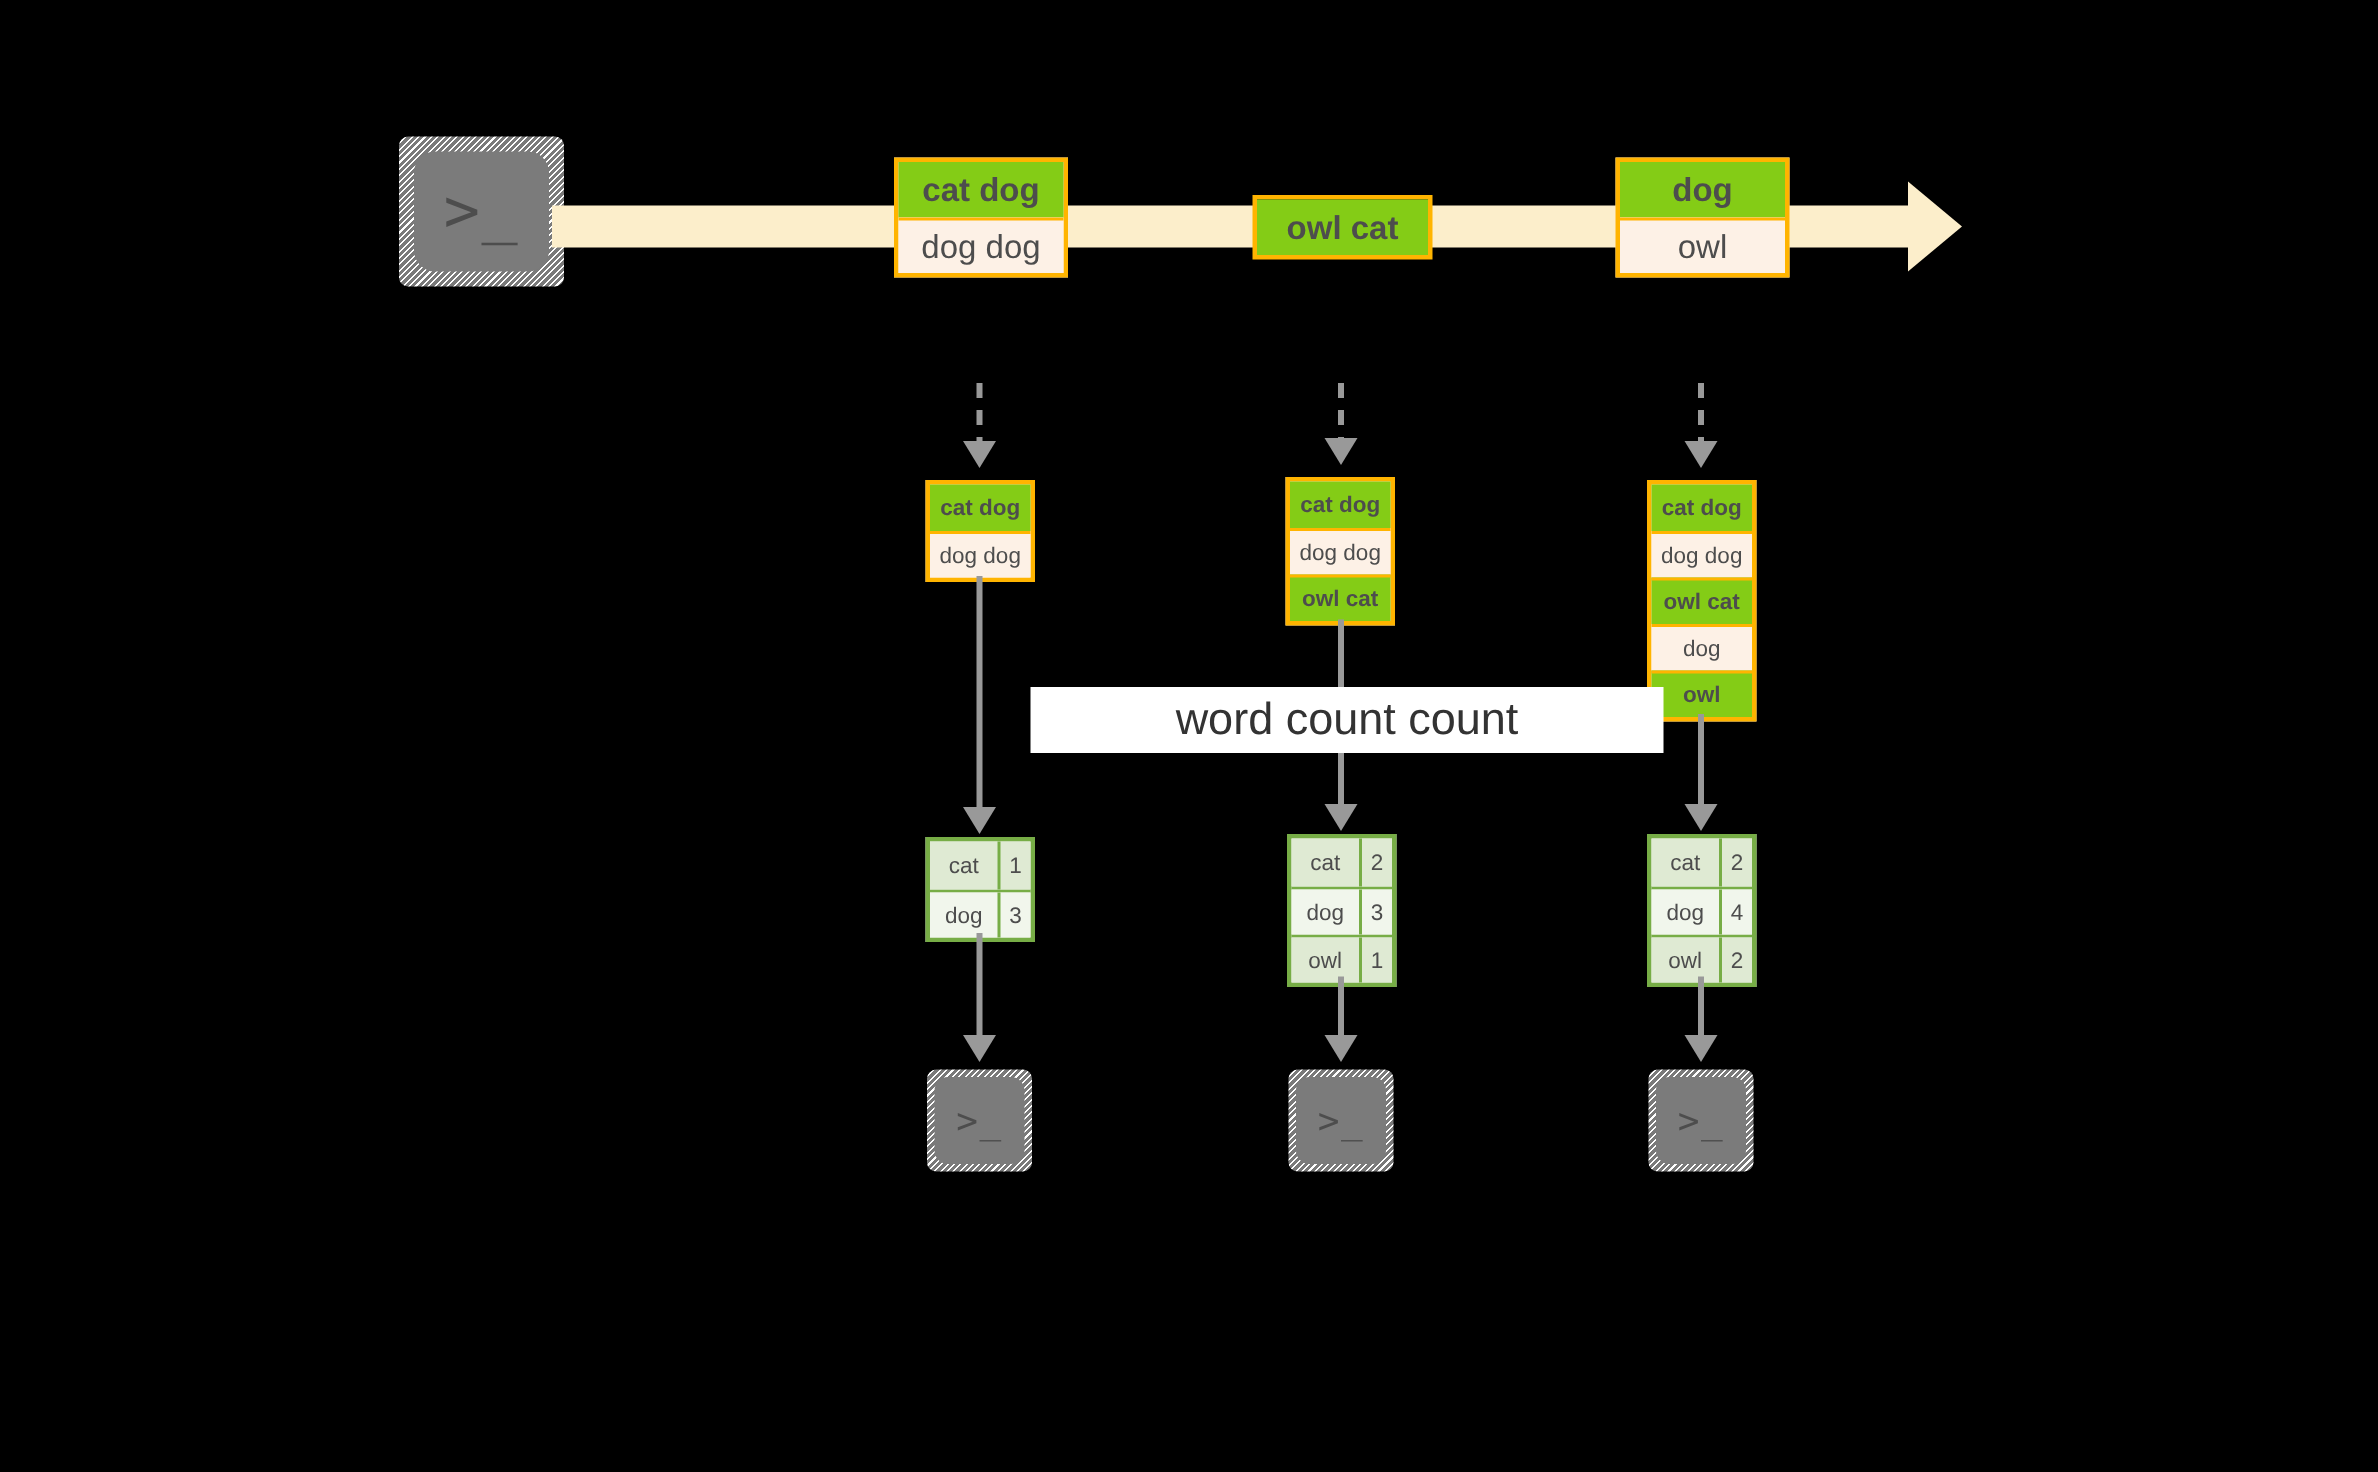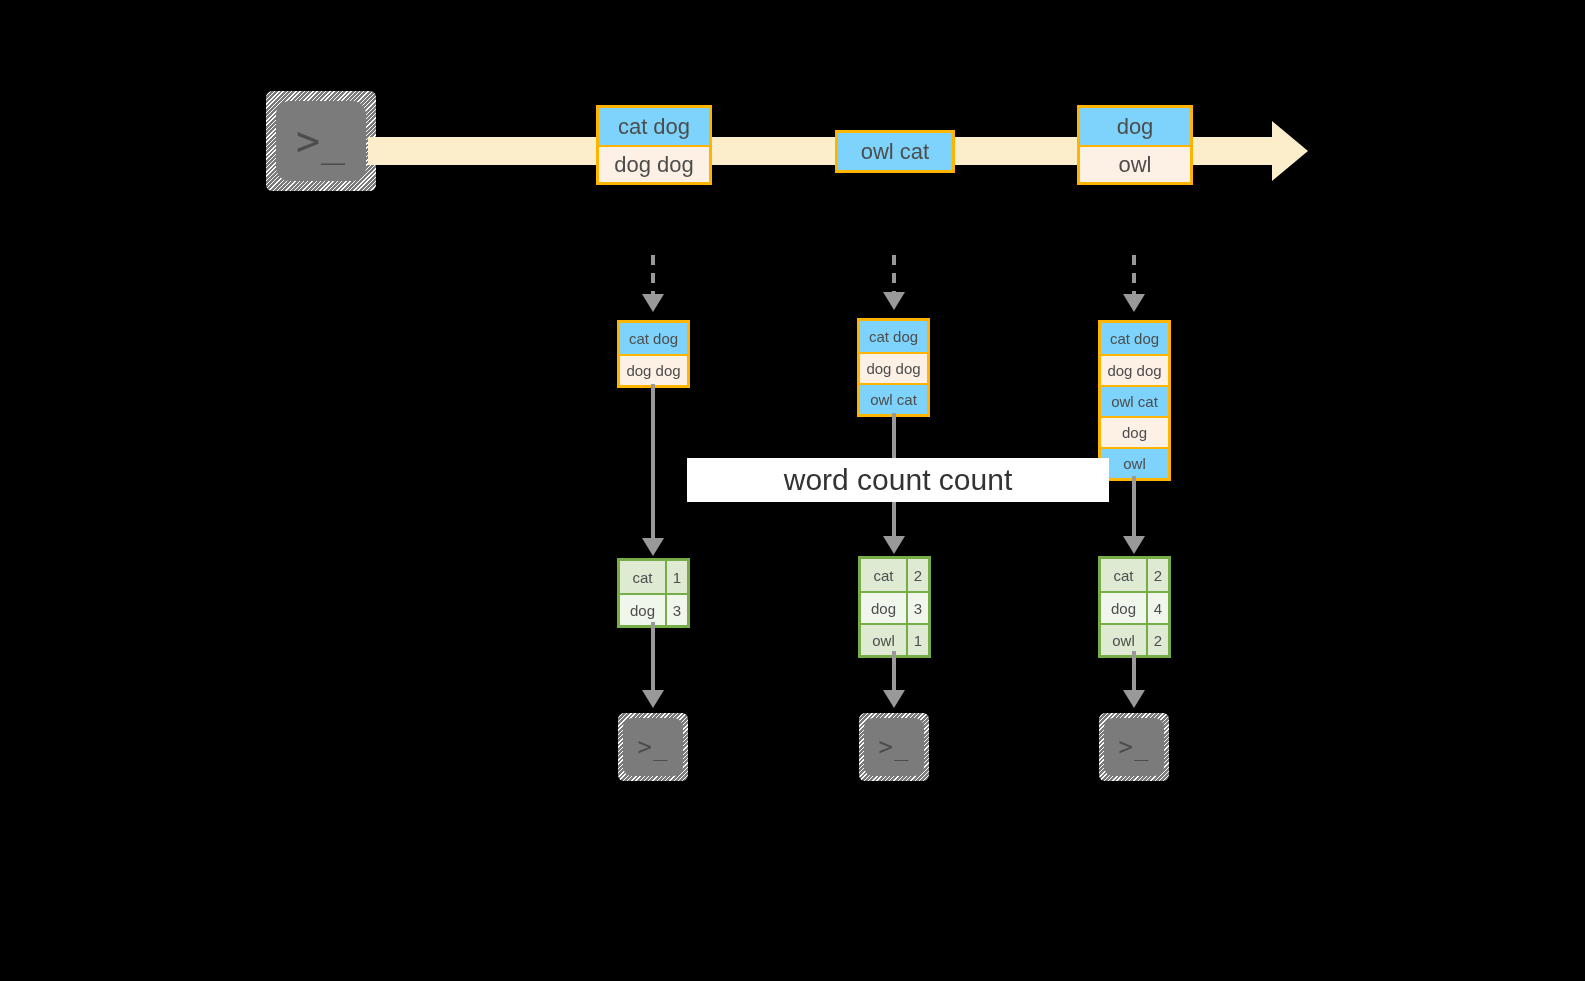--- a/index.html
+++ b/index.html
@@ -71,21 +71,21 @@
     background: #fdeedd;
   }
   .obox .row {
     box-sizing: border-box;
     display: flex;
     align-items: center;
     justify-content: center;
     color: #4d4d4d;
     white-space: nowrap;
   }
-  .obox .row.shade-a { background: #7dd3fc; }
+  .obox .row.shade-a { background: #84cc16; font-weight: bold; }
   .obox .row.shade-b { background: #fdf1e6; }
   .obox .row.div { border-top: 2px solid #ffb400; }
 
   .obox.stream-rec { width: 116px; }
   .obox.stream-rec .row { height: 37px; font-size: 22px; }
   .obox.stream-single { width: 120px; }
   .obox.stream-single .row { height: 37px; font-size: 22px; }
 
   .obox.batch { width: 73px; }
   .obox.batch .row { height: 31px; font-size: 15px; }

